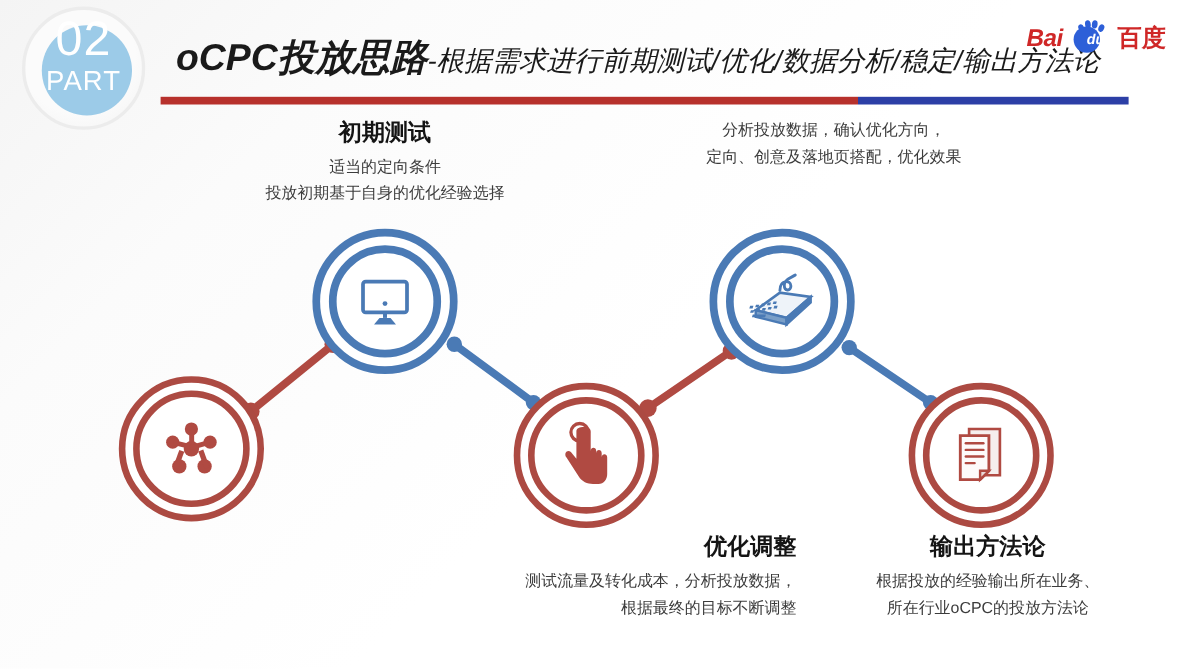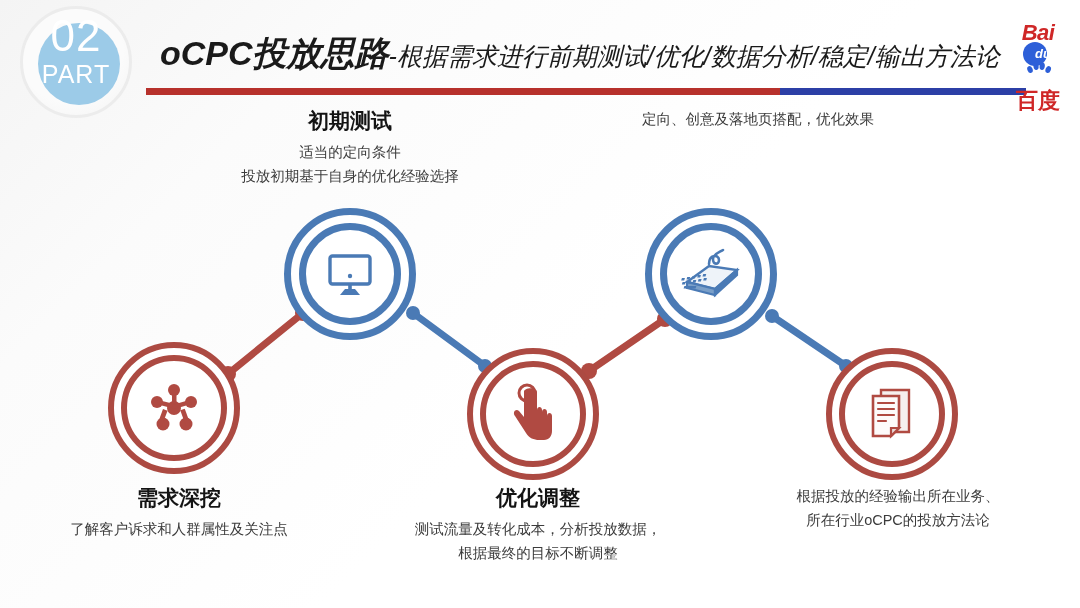--- a/index.html
+++ b/index.html
@@ -61,21 +61,21 @@
     position: absolute; left: 146px; top: 88px;
     width: 880px; height: 7px;
     display: flex;
   }
   #title-rule .seg-red { flex: 0 0 72%; background: #b7312c; }
   #title-rule .seg-blue { flex: 1 1 auto; background: #2c3fa6; }
 
   
   #baidu-logo {
     position: absolute; right: 20px; top: 20px;
-    height: 30px; display: flex; align-items: center; gap: 20px; flex-direction: column;
+    height: 30px; display: flex; align-items: center; gap: 10px;
   }
   .bd-bai { font-size: 22px; font-weight: 700; color: #cf2727; font-style: italic;
             font-family: "Liberation Sans", sans-serif; letter-spacing: -0.5px; }
   .bd-du-wrap { position: relative; width: 30px; height: 26px; }
   .bd-du-circle {
     position: absolute; left: 0; bottom: 0; width: 24px; height: 24px;
     border-radius: 50%; background: #2d5fd8;
     color: #fff; font-size: 13px; font-weight: 700; font-style: italic;
     text-align: center; line-height: 24px;
     font-family: "Liberation Sans", sans-serif;
@@ -269,33 +269,31 @@
       </svg>
     </div>
 
     <div class="caption" style="left:190px; top:108px; width:320px;">
       <div class="cap-title">初期测试</div>
       <div class="cap-line">适当的定向条件</div>
       <div class="cap-line">投放初期基于自身的优化经验选择</div>
     </div>
 
     <div class="caption" style="left:568px; top:108px; width:380px;">
+      <div class="cap-line">分析投放数据，确认优化方向，</div>
       <div class="cap-line">定向、创意及落地页搭配，优化效果</div>
     </div>
 
-    <div class="caption" style="left:14px; top:485px; width:330px;">
-      <div class="cap-title">需求深挖</div>
-      <div class="cap-line">了解客户诉求和人群属性及关注点</div>
-    </div>
-
-    <div class="caption" style="left:373px; top:485px; width:330px;">
+
+    <div class="caption" style="left:394px; top:485px; width:330px;text-align:right;">
       <div class="cap-title">优化调整</div>
       <div class="cap-line">测试流量及转化成本，分析投放数据，</div>
       <div class="cap-line">根据最终的目标不断调整</div>
     </div>
 
     <div class="caption" style="left:728px; top:485px; width:340px;">
+      <div class="cap-title">输出方法论</div>
       <div class="cap-line">根据投放的经验输出所在业务、</div>
       <div class="cap-line">所在行业oCPC的投放方法论</div>
     </div>
 
   </div>
 </div>
 
 </body></html>

